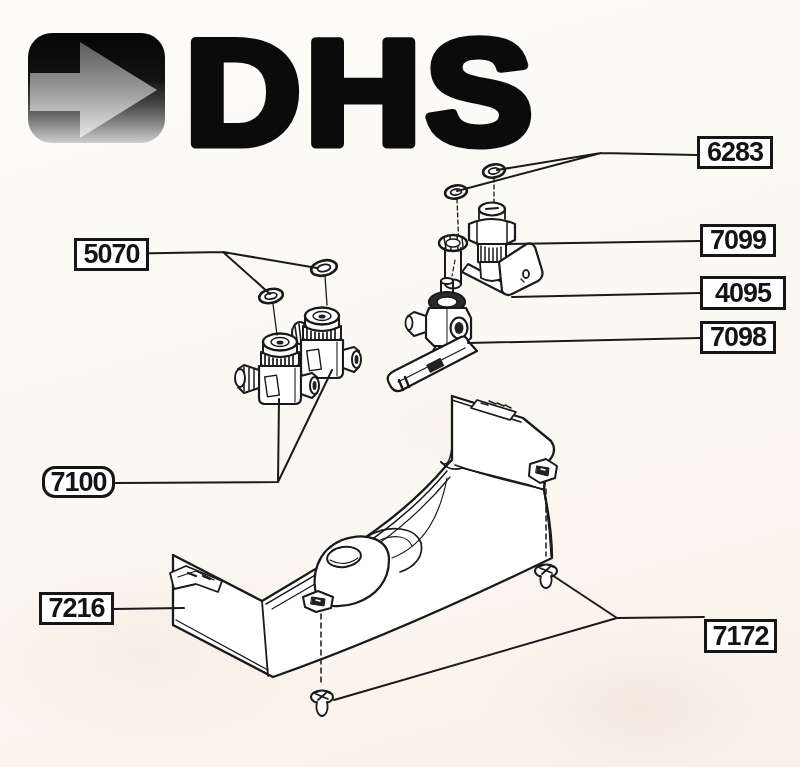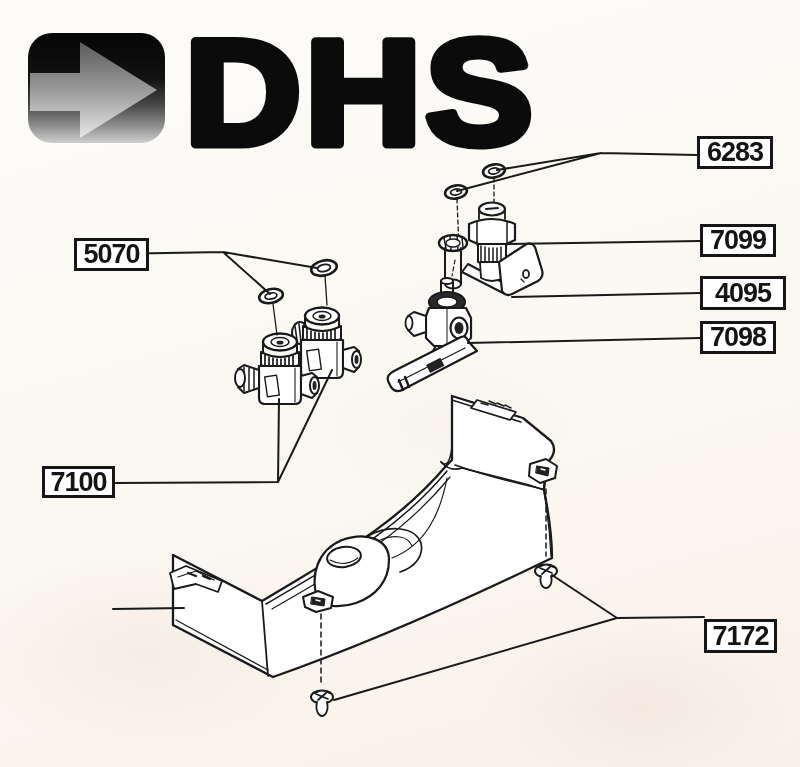--- a/index.html
+++ b/index.html
@@ -26,21 +26,21 @@
     font-size:27px;
     letter-spacing:-1px;
     font-family:"Liberation Sans",sans-serif;
     box-sizing:border-box;
   }
   .lbl-5070{left:35px;top:238px;width:75px;height:33px;margin-left:39px;}
   .lbl-5071{left:697px;top:136px;width:76px;height:33px;}
   .lbl-7099{left:700px;top:224px;width:76px;height:33px;align-items:center;}
   .lbl-4095{left:700px;top:276px;width:86px;height:34px;}
   .lbl-7098{left:700px;top:321px;width:76px;height:33px;}
-  .lbl-7100{left:42px;top:466px;width:73px;height:32px;}
+  .lbl-7100{left:42px;top:466px;width:73px;height:32px;border-radius:13px;}
   .lbl-7216{left:39px;top:592px;width:75px;height:33px;}
   .lbl-7172{left:704px;top:599px;width:73px;height:34px;margin-top:20px;}
   .logo{position:absolute;left:25px;top:28px;width:520px;height:128px;}
   svg{display:block;}
   .art{position:absolute;left:0;top:0;}
 </style>
 </head>
 <body>
 
 <div class="canvas">
@@ -289,17 +289,20 @@
   </div>
   <div class="part-label lbl-4095">
     <span>4095</span>
   </div>
   <div class="part-label lbl-7098">
     <span>7098</span>
   </div>
   <div class="part-label lbl-7100">
     <span>7100</span>
   </div>
+  <div class="part-label lbl-7216">
+    <span>7216</span>
+  </div>
   <div class="part-label lbl-7172">
     <span>7172</span>
   </div>
 
 </div>
 
 </body></html>

